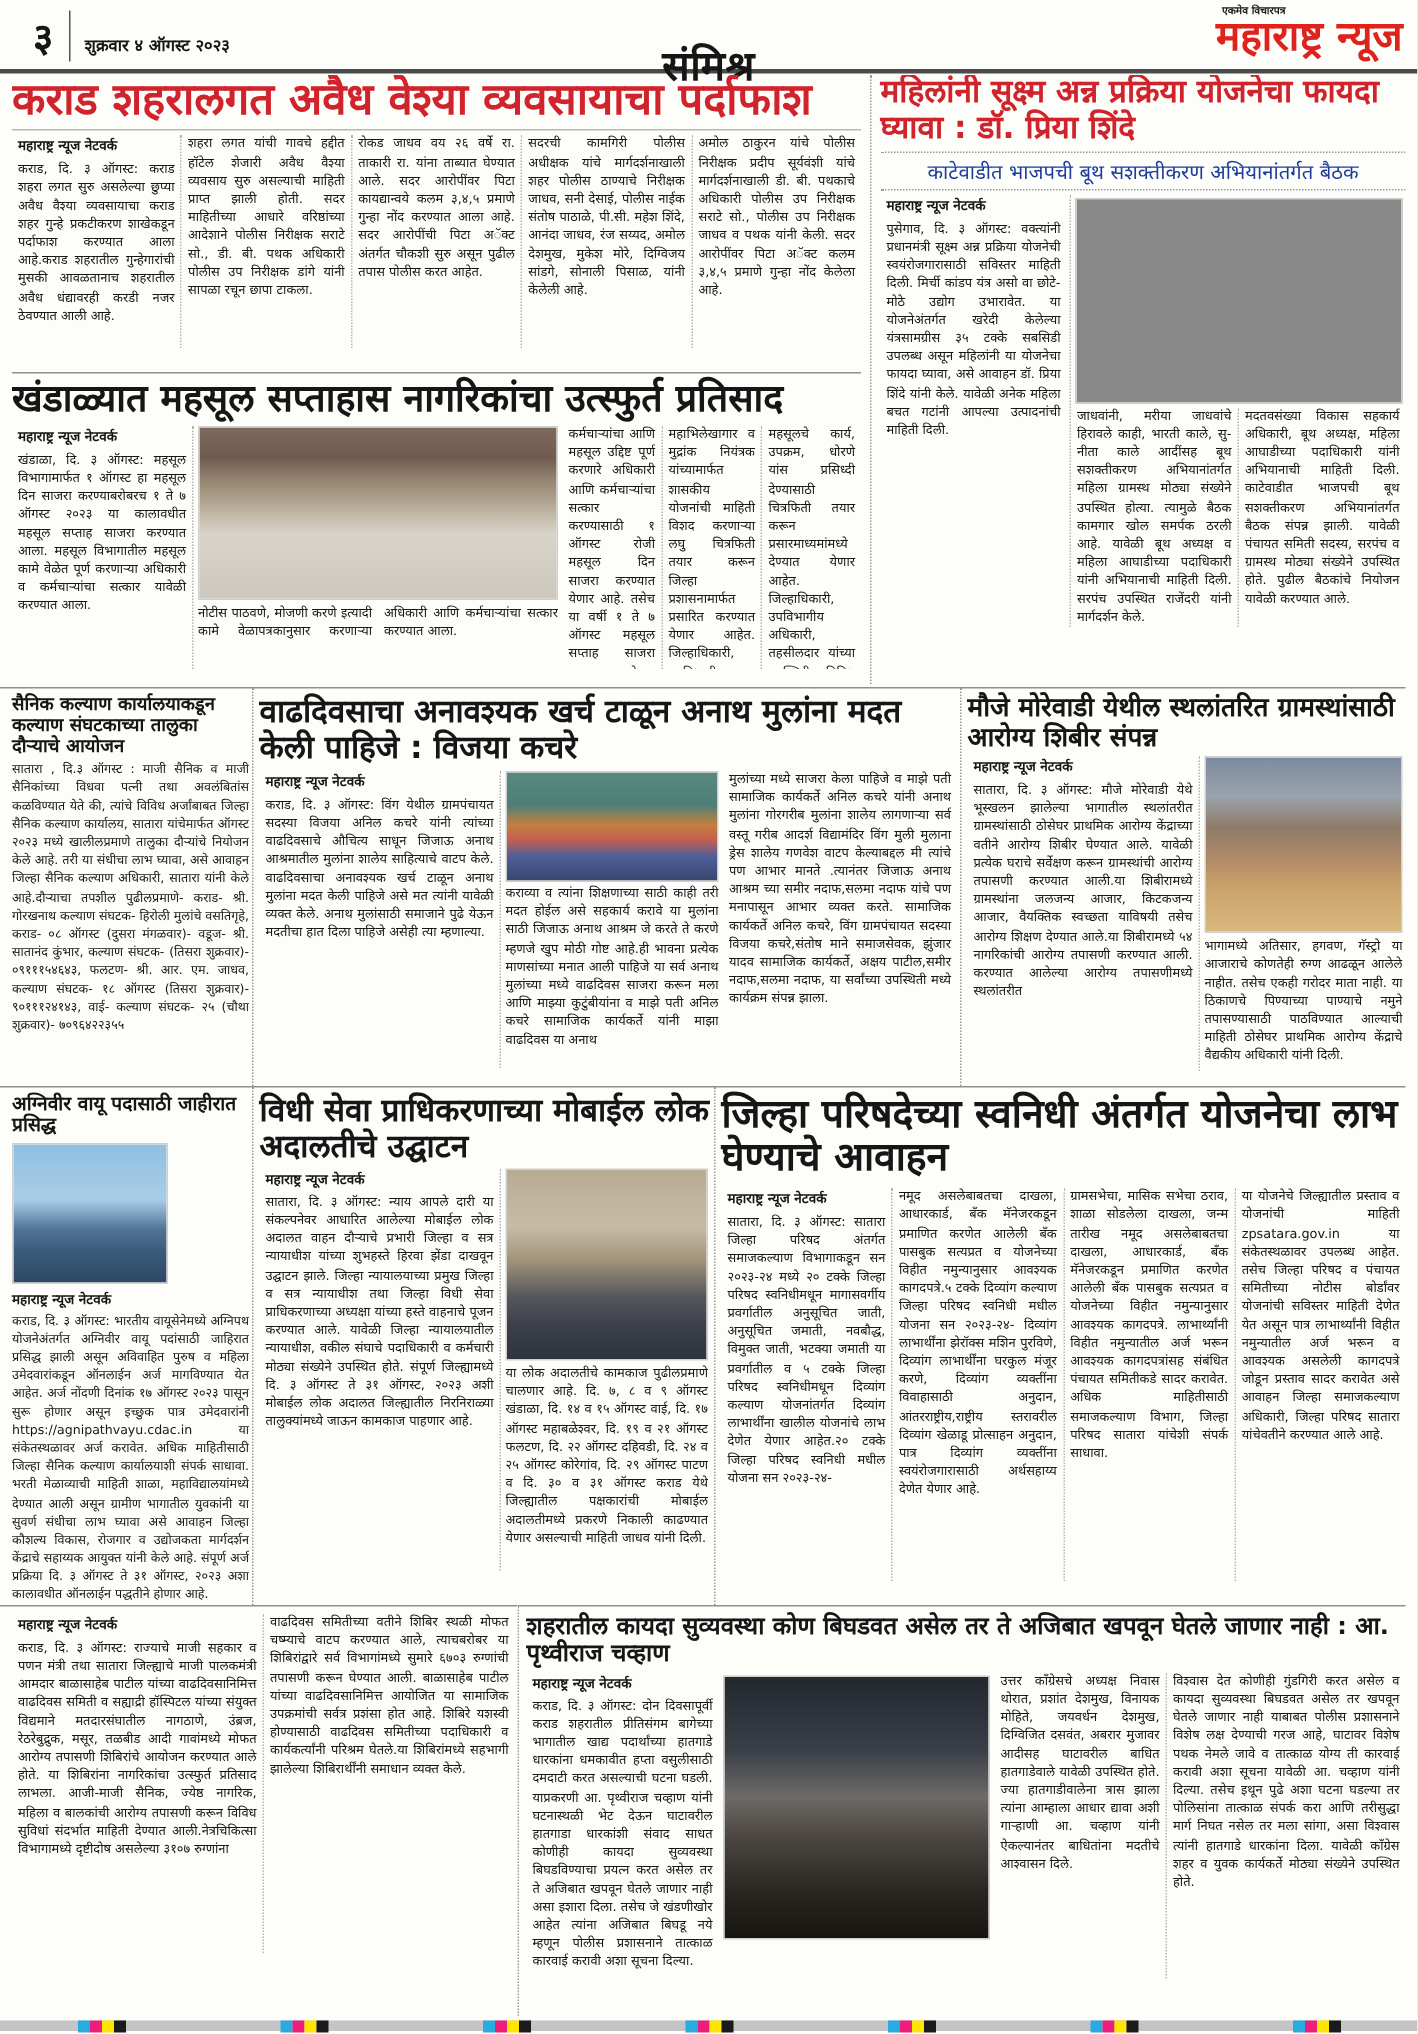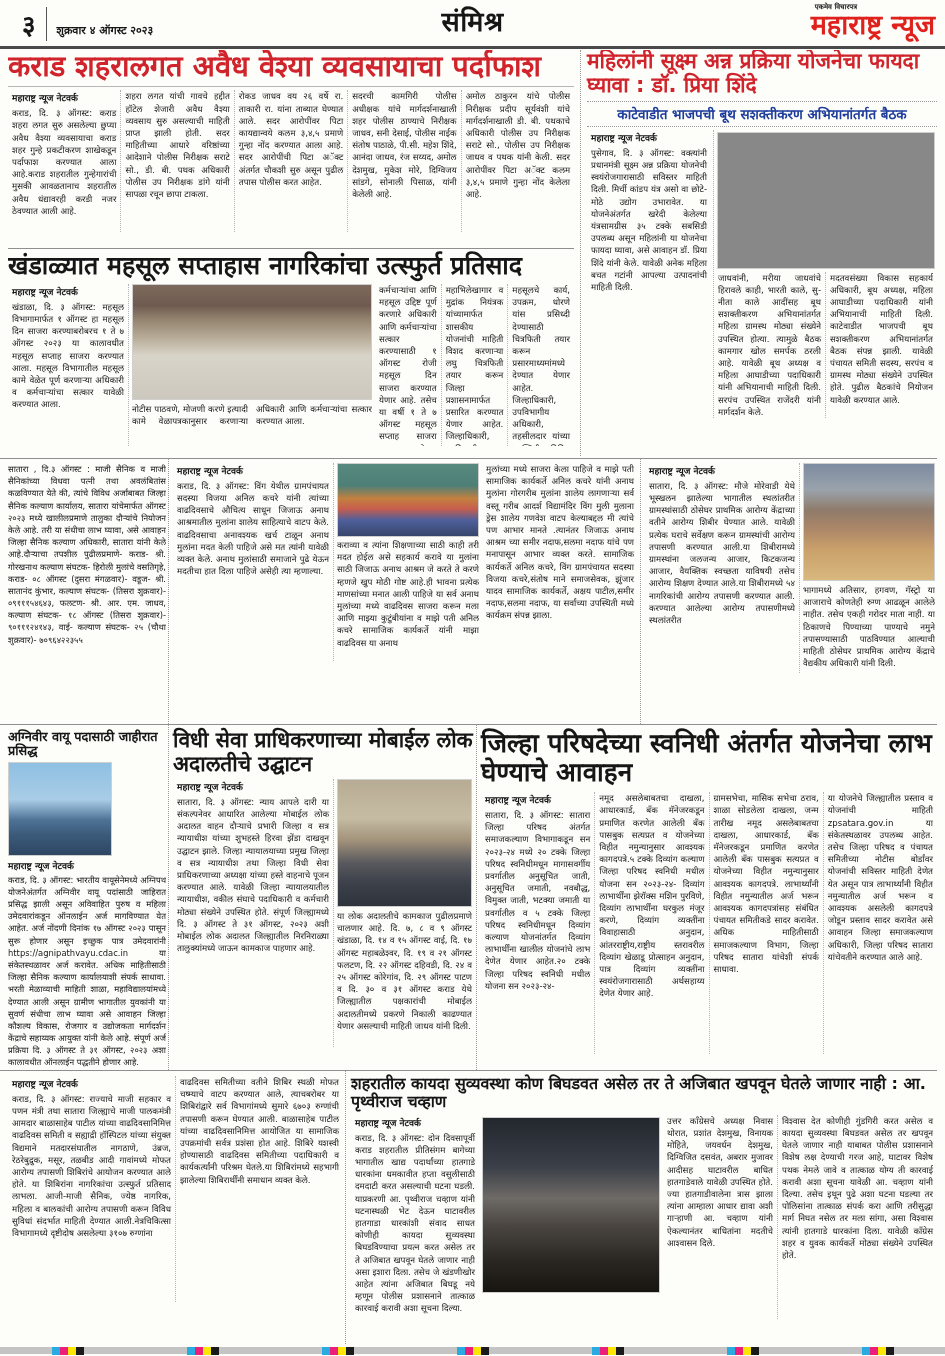--- a/index.html
+++ b/index.html
@@ -5,21 +5,21 @@
   html,body{margin:0;padding:0;background:#e9e9e6;}
   .page{position:relative;width:945px;height:1356px;margin:0 auto;background:#fdfdfa;
         font-family:"DejaVu Sans","Liberation Sans",sans-serif;color:#161616;overflow:hidden;}
 
   
   .masthead{position:absolute;left:0;top:0;width:945px;height:46px;border-bottom:3px solid #4a4a4a;}
   .mh-left{position:absolute;left:22px;top:6px;display:flex;align-items:center;gap:10px;}
   .pagenum{font-family:"DejaVu Serif","Liberation Serif",serif;font-size:26px;font-weight:bold;}
   .mh-rule{width:1px;height:34px;background:#555;}
   .mh-date{font-size:11px;font-weight:bold;margin-top:10px;}
-  .section-title{position:absolute;left:0;right:0;top:2px;text-align:center;font-size:27px;font-weight:bold;letter-spacing:.5px;}
+  .section-title{position:absolute;left:0;right:0;top:24px;text-align:center;font-size:27px;font-weight:bold;letter-spacing:.5px;}
   .logo-block{position:absolute;right:10px;top:2px;text-align:left;}
   .logo-tag{font-size:7px;font-weight:bold;color:#222;margin-left:4px;}
   .logo-title{font-size:27px;font-weight:bold;color:#e0221d;line-height:1;}
 
   
   .hl-red{color:#d0232b;}
   .hl-blue{color:#1d3c9c;}
   .headline{font-weight:bold;text-align:left;line-height:1.12;margin:0;}
   .byline{font-weight:bold;font-size:9px;margin:2px 0 2px;}
   .colrow{display:flex;align-items:stretch;}
@@ -27,21 +27,21 @@
   .col + .col{border-left:1px dotted #b3b3b3;}
   .photo{background:#888;border:1px solid #cfcfcf;box-sizing:border-box;}
   .box{position:absolute;box-sizing:border-box;overflow:hidden;}
 
   
   #a1{left:8px;top:50px;width:566px;height:194px;}
   #a1 .headline{font-size:29px;border-bottom:1px solid #b7b7b7;padding-bottom:4px;margin-bottom:3px;white-space:nowrap;}
   #a1 .colrow{height:142px;}
   #a2{left:580px;top:50px;width:357px;height:406px;border-left:1px dotted #9a9a9a;padding-left:6px;}
   #a2 .headline{font-size:21px;}
-  .subhead{font-size:13.5px;font-weight:bold;text-align:center;border-top:1px dotted #9a9a9a;border-bottom:1px dotted #9a9a9a;padding:3px 0;margin:4px 0 3px;}
+  .subhead{font-size:13.5px;font-weight:normal;text-align:center;border-top:1px dotted #9a9a9a;border-bottom:1px dotted #9a9a9a;padding:3px 0;margin:4px 0 3px;}
   #a2-body{display:flex;height:288px;}
   #a2-leftcol{width:116px;flex:none;}
   #a2-right{flex:1;display:flex;flex-direction:column;border-left:1px dotted #b3b3b3;margin-left:2px;}
   #a2-photo{height:138px;margin:2px 2px 3px 3px;
     background:linear-gradient(180deg,#cbb69d 0%,#c2a98d 38%,#9b7a6a 55%,#8d4f63 72%,#b0628 78%,#7c3f55 100%);}
   #a2-below{display:flex;flex:1;}
 
   
   #a3{left:8px;top:248px;width:566px;height:208px;border-top:1px solid #8f8f8f;padding-top:3px;}
   #a3 .headline{font-size:25px;white-space:nowrap;margin-bottom:4px;}
@@ -169,38 +169,41 @@
         <div class="photo" id="a3-photo"></div>
         <div class="undertext">नोटीस पाठवणे, मोजणी करणे इत्यादी कामे वेळापत्रकानुसार करणाऱ्या अधिकारी आणि कर्मचाऱ्यांचा सत्कार करण्यात आला.</div>
       </div>
       <div class="col">कर्मचाऱ्यांचा आणि महसूल उद्दिष्ट पूर्ण करणारे अधिकारी आणि कर्मचाऱ्यांचा सत्कार करण्यासाठी १ ऑगस्ट रोजी महसूल दिन साजरा करण्यात येणार आहे. तसेच या वर्षी १ ते ७ ऑगस्ट महसूल सप्ताह साजरा करण्यात येणार आहे. या कार्यक्रमांचे नियोजन करून याबाबतची प्रचार व प्रसिध्दी करण्याबरोबरच महसूल विभाग, भूमी अभिलेख आणि नोंदणी</div>
       <div class="col">महाभिलेखागार व मुद्रांक नियंत्रक यांच्यामार्फत शासकीय योजनांची माहिती विशद करणाऱ्या लघु चित्रफिती तयार करून जिल्हा प्रशासनामार्फत प्रसारित करण्यात येणार आहेत. जिल्हाधिकारी, उपविभागीय अधिकारी यांच्यासह हेल्पलाईन, हेल्पडेस्क तयार करून सात दिवसांच्या कालावधीत महसूल विभाग विविध उपक्रम राबवणार आहे.</div>
       <div class="col">महसूलचे कार्य, उपक्रम, धोरणे यांस प्रसिध्दी देण्यासाठी चित्रफिती तयार करून प्रसारमाध्यमांमध्ये देण्यात येणार आहेत. जिल्हाधिकारी, उपविभागीय अधिकारी, तहसीलदार यांच्या उपस्थितीत विविध कार्यक्रम आयोजित करण्यात आले. महसूल सप्ताहाअंतर्गत शासनाच्या योजना नागरिकांपर्यंत पोहोचविण्यात आल्या.</div>
     </div>
   </div>
 
   <div class="box" id="a4">
+    <h3 class="headline">सैनिक कल्याण कार्यालयाकडून कल्याण संघटकाच्या तालुका दौऱ्याचे आयोजन</h3>
     <div class="single">सातारा , दि.३ ऑगस्ट : माजी सैनिक व माजी सैनिकांच्या विधवा पत्नी तथा अवलंबितांस कळविण्यात येते की, त्यांचे विविध अर्जांबाबत जिल्हा सैनिक कल्याण कार्यालय, सातारा यांचेमार्फत ऑगस्ट २०२३ मध्ये खालीलप्रमाणे तालुका दौऱ्यांचे नियोजन केले आहे. तरी या संधीचा लाभ घ्यावा, असे आवाहन जिल्हा सैनिक कल्याण अधिकारी, सातारा यांनी केले आहे.दौऱ्याचा तपशील पुढीलप्रमाणे- कराड- श्री. गोरखनाथ कल्याण संघटक- हिरोली मुलांचे वसतिगृहे, कराड- ०८ ऑगस्ट (दुसरा मंगळवार)- वडूज- श्री. सातानंद कुंभार, कल्याण संघटक- (तिसरा शुक्रवार)- ०९१११५४६४३, फलटण- श्री. आर. एम. जाधव, कल्याण संघटक- १८ ऑगस्ट (तिसरा शुक्रवार)- ९०१११२४१४३, वाई- कल्याण संघटक- २५ (चौथा शुक्रवार)- ७०९६४२२३५५</div>
   </div>
 
   <div class="box" id="a5">
+    <h2 class="headline">वाढदिवसाचा अनावश्यक खर्च टाळून अनाथ मुलांना मदत केली पाहिजे : विजया कचरे</h2>
     <div id="a5-body">
       <div class="col" id="a5-c1">
         <div class="byline">महाराष्ट्र न्यूज नेटवर्क</div>
         <span>कराड, दि. ३ ऑगस्ट: विंग येथील ग्रामपंचायत सदस्या विजया अनिल कचरे यांनी त्यांच्या वाढदिवसाचे औचित्य साधून जिजाऊ अनाथ आश्रमातील मुलांना शालेय साहित्याचे वाटप केले. वाढदिवसाचा अनावश्यक खर्च टाळून अनाथ मुलांना मदत केली पाहिजे असे मत त्यांनी यावेळी व्यक्त केले. अनाथ मुलांसाठी समाजाने पुढे येऊन मदतीचा हात दिला पाहिजे असेही त्या म्हणाल्या.</span>
       </div>
       <div id="a5-mid">
         <div class="photo" id="a5-photo"></div>
         <div style="font-size:8.6px;line-height:1.42;text-align:justify;overflow:hidden;height:118px;">कराव्या व त्यांना शिक्षणाच्या साठी काही तरी मदत होईल असे सहकार्य करावे या मुलांना साठी जिजाऊ अनाथ आश्रम जे करते ते करणे म्हणजे खुप मोठी गोष्ट आहे.ही भावना प्रत्येक माणसांच्या मनात आली पाहिजे या सर्व अनाथ मुलांच्या मध्ये वाढदिवस साजरा करून मला आणि माझ्या कुटुंबीयांना व माझे पती अनिल कचरे सामाजिक कार्यकर्ते यांनी माझा वाढदिवस या अनाथ</div>
       </div>
       <div class="col">मुलांच्या मध्ये साजरा केला पाहिजे व माझे पती सामाजिक कार्यकर्ते अनिल कचरे यांनी अनाथ मुलांना गोरगरीब मुलांना शालेय लागणाऱ्या सर्व वस्तू गरीब आदर्श विद्यामंदिर विंग मुली मुलाना ड्रेस शालेय गणवेश वाटप केल्याबद्दल मी त्यांचे पण आभार मानते .त्यानंतर जिजाऊ अनाथ आश्रम च्या समीर नदाफ,सलमा नदाफ यांचे पण मनापासून आभार व्यक्त करते. सामाजिक कार्यकर्ते अनिल कचरे, विंग ग्रामपंचायत सदस्या विजया कचरे,संतोष माने समाजसेवक, झुंजार यादव सामाजिक कार्यकर्ते, अक्षय पाटील,समीर नदाफ,सलमा नदाफ, या सर्वांच्या उपस्थिती मध्ये कार्यक्रम संपन्न झाला.</div>
     </div>
   </div>
 
   <div class="box" id="a6">
+    <h3 class="headline">मौजे मोरेवाडी येथील स्थलांतरित ग्रामस्थांसाठी आरोग्य शिबीर संपन्न</h3>
     <div id="a6-body">
       <div class="col" id="a6-c1">
         <div class="byline">महाराष्ट्र न्यूज नेटवर्क</div>
         <span>सातारा, दि. ३ ऑगस्ट: मौजे मोरेवाडी येथे भूस्खलन झालेल्या भागातील स्थलांतरीत ग्रामस्थांसाठी ठोसेघर प्राथमिक आरोग्य केंद्राच्या वतीने आरोग्य शिबीर घेण्यात आले. यावेळी प्रत्येक घराचे सर्वेक्षण करून ग्रामस्थांची आरोग्य तपासणी करण्यात आली.या शिबीरामध्ये ग्रामस्थांना जलजन्य आजार, किटकजन्य आजार, वैयक्तिक स्वच्छता याविषयी तसेच आरोग्य शिक्षण देण्यात आले.या शिबीरामध्ये ५४ नागरिकांची आरोग्य तपासणी करण्यात आली. करण्यात आलेल्या आरोग्य तपासणीमध्ये स्थलांतरीत</span>
       </div>
       <div id="a6-right">
         <div class="photo" id="a6-photo"></div>
         <div style="font-size:8.6px;line-height:1.42;text-align:justify;overflow:hidden;height:84px;">भागामध्ये अतिसार, हगवण, गॅस्ट्रो या आजाराचे कोणतेही रुग्ण आढळून आलेले नाहीत. तसेच एकही गरोदर माता नाही. या ठिकाणचे पिण्याच्या पाण्याचे नमुने तपासण्यासाठी पाठविण्यात आल्याची माहिती ठोसेघर प्राथमिक आरोग्य केंद्राचे वैद्यकीय अधिकारी यांनी दिली.</div>
       </div>
     </div>

